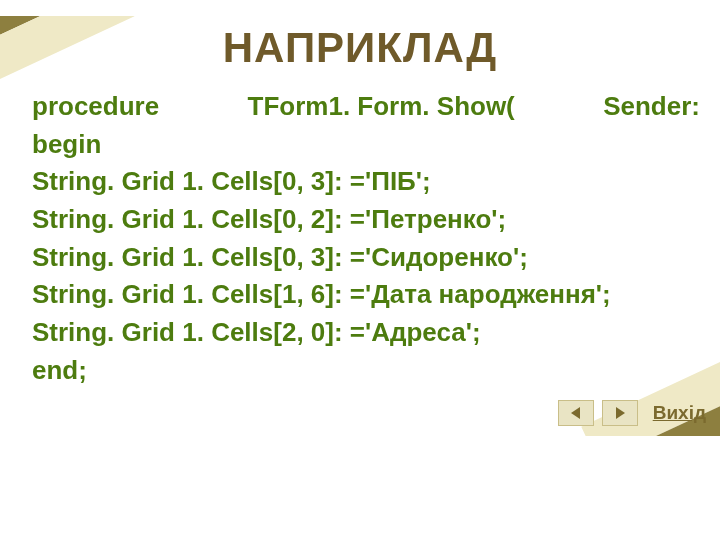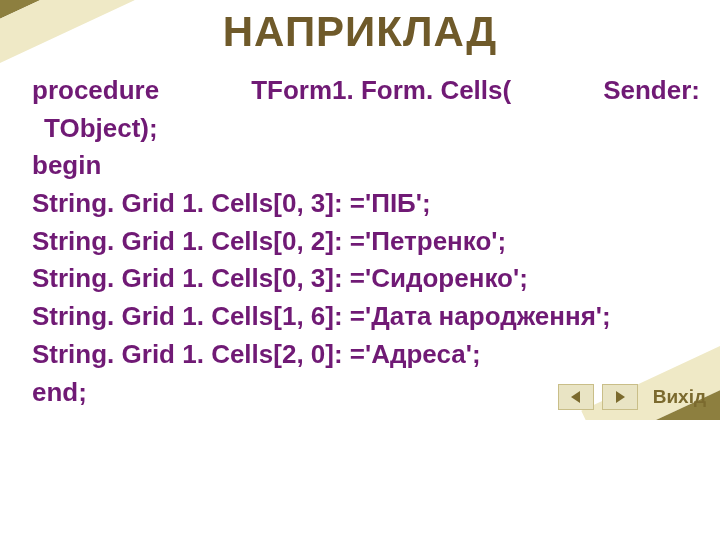--- a/index.html
+++ b/index.html
@@ -11,20 +11,21 @@
     font-family: Arial, Helvetica, sans-serif;
     position: relative;
     overflow: hidden;
   }
   .slide {
     width: 720px;
     height: 420px;
     position: relative;
     box-sizing: border-box;
     overflow: hidden;
+    margin-top: 16px;
   }
   
   .ribbon {
     position: absolute;
     width: 220px;
     height: 90px;
     transform-origin: center;
   }
   .ribbon.top-left {
     left: -90px;
@@ -52,21 +53,21 @@
     letter-spacing: 1px;
   }
 
   .code-block {
     position: absolute;
     left: 32px;
     top: 72px;
     right: 20px;
     font-size: 26px;
     font-weight: bold;
-    color: #701a75;
+    color: #4d7c0f;
     line-height: 1.45;
   }
 
   .row1 {
     display: flex;
     justify-content: space-between;
   }
   .indent-line { padding-left: 12px; }
 
   .nav {
@@ -91,20 +92,21 @@
   }
   .nav-btn svg { display:block; }
 
   .exit-link {
     position: absolute;
     right: 14px;
     bottom: 12px;
     font-size: 19px;
     font-weight: bold;
     color: #7b6a2e;
+    text-decoration: underline;
     cursor: pointer;
   }
 </style>
 </head>
 <body>
 
 <div class="slide">
 
   <div class="ribbon top-left">
     <div class="band olive"></div>
@@ -113,24 +115,23 @@
   <div class="ribbon bottom-right">
     <div class="band cream"></div>
     <div class="band olive"></div>
   </div>
 
   <h1 class="title">НАПРИКЛАД</h1>
 
   <div class="code-block">
     <div class="row1">
       <span>procedure</span>
-      <span>TForm1. Form. Cells(</span>
+      <span>TForm1. Form. Show(</span>
       <span>Sender:</span>
     </div>
-    <div class="indent-line"> TObject);</div>
     <div>begin</div>
     <div> String. Grid 1. Cells[0, 3]: ='ПІБ';</div>
     <div> String. Grid 1. Cells[0, 2]: ='Петренко';</div>
     <div> String. Grid 1. Cells[0, 3]: ='Сидоренко';</div>
     <div> String. Grid 1. Cells[1, 6]: ='Дата народження';</div>
     <div> String. Grid 1. Cells[2, 0]: ='Адреса';</div>
     <div>end;</div>
   </div>
 
   <div class="nav">

